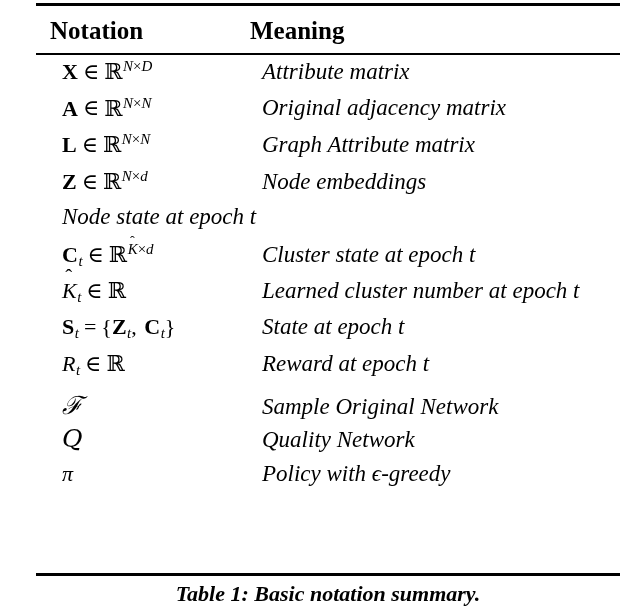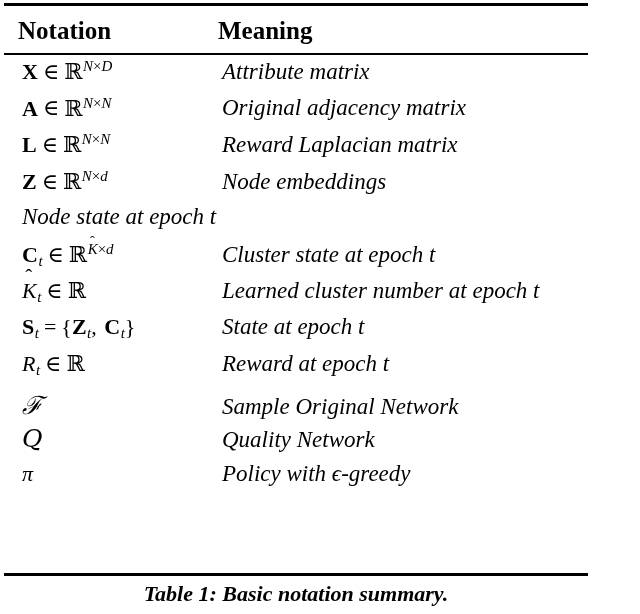--- a/index.html
+++ b/index.html
@@ -13,20 +13,21 @@
     font-family: "Liberation Serif", "DejaVu Serif", serif;
     color: #000000;
     overflow: hidden;
   }
 
   .table-figure {
     position: relative;
     width: 592px;
     height: 614px;
     box-sizing: border-box;
+    margin-left: 32px;
   }
 
   
   .rule {
     position: absolute;
     left: 4px;
     right: 4px;
     background: #000000;
   }
   .rule-top    { top: 3px;   height: 3px; }
@@ -48,21 +49,21 @@
     font-size: 25px;
     line-height: 1;
   }
   .th-notation { width: 200px; padding-left: 18px; box-sizing: border-box; }
   .th-meaning  { flex: 1; padding-left: 18px; box-sizing: border-box; font-family: Liberation Serif, serif; }
 
   
   .tbody {
     position: absolute;
     top: 58px;
-    left: 4px;
+    left: 12px;
     right: 0;
     height: 512px;
   }
   .trow {
     display: flex;
     align-items: baseline;
     height: 36.6px;
   }
   .td-notation {
     width: 200px;
@@ -167,21 +168,21 @@
       <div class="td-notation">
         <span class="mb">A</span><span class="op">∈</span><span class="bb">ℝ</span><sup>N<span class="times">×</span>N</sup>
       </div>
       <div class="td-meaning">Original adjacency matrix</div>
     </div>
 
     <div class="trow">
       <div class="td-notation">
         <span class="mb">L</span><span class="op">∈</span><span class="bb">ℝ</span><sup>N<span class="times">×</span>N</sup>
       </div>
-      <div class="td-meaning">Reward Laplacian matrix</div>
+      <div class="td-meaning">Graph Attribute matrix</div>
     </div>
 
     <div class="trow">
       <div class="td-notation">
         <span class="mb">Z</span><span class="op">∈</span><span class="bb">ℝ</span><sup>N<span class="times">×</span>d</sup>
       </div>
       <div class="td-meaning">Node embeddings</div>
     </div>
 
 

